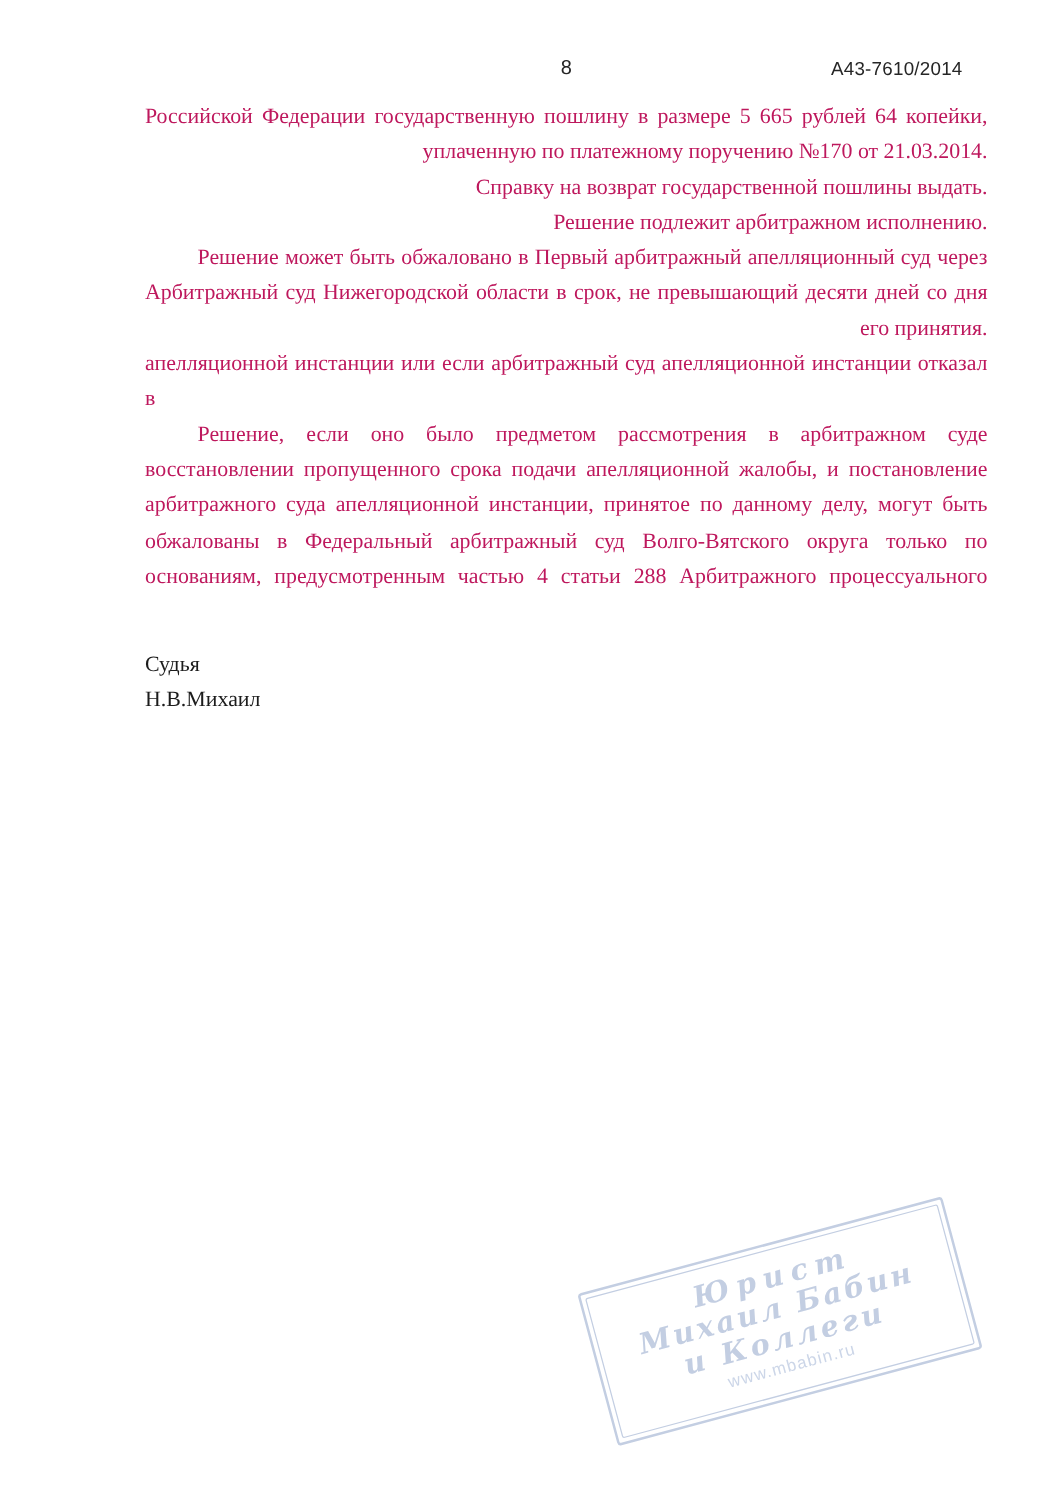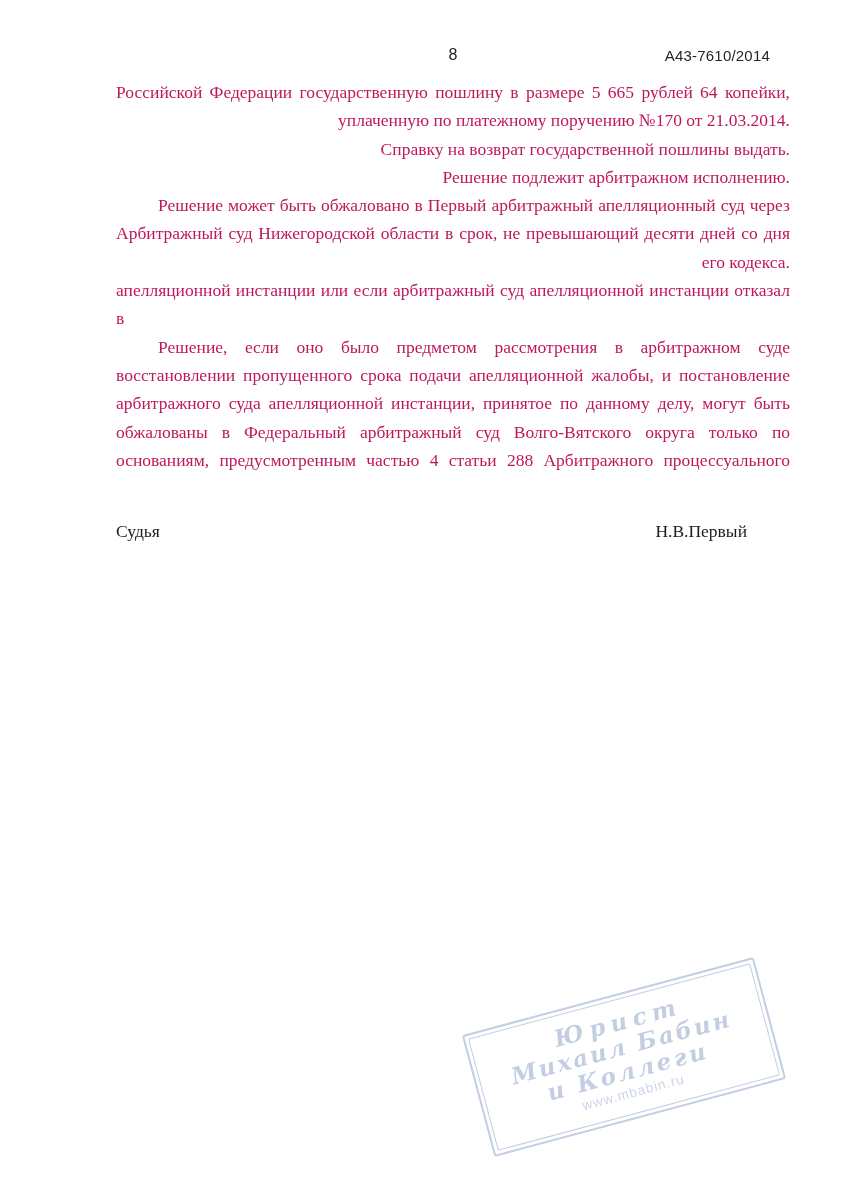--- a/index.html
+++ b/index.html
@@ -65,20 +65,21 @@
   .signature {
     position: absolute;
     top: 517px;
     left: 116px;
     width: 674px;
     display: flex;
     justify-content: space-between;
     font-size: 17.5px;
     line-height: 28.3px;
     color: #1c1c1c;
+    flex-direction: column;
   }
   .sig-name { padding-right: 43px; }
 
   
   .stamp {
     position: absolute;
     left: 473px;
     top: 994px;
     width: 302px;
     height: 126px;
@@ -143,32 +144,32 @@
     <div class="case-num">А43-7610/2014</div>
   </div>
 
   <div class="body-text">
     <div class="ln j">Российской Федерации государственную пошлину в размере 5 665 рублей 64 копейки,</div>
     <div class="ln">уплаченную по платежному поручению №170 от 21.03.2014.</div>
     <div class="ln ind">Справку на возврат государственной пошлины выдать.</div>
     <div class="ln ind">Решение подлежит арбитражном исполнению.</div>
     <div class="ln ind j">Решение может быть обжаловано в Первый арбитражный апелляционный суд через</div>
     <div class="ln j">Арбитражный суд Нижегородской области в срок, не превышающий десяти дней со дня</div>
-    <div class="ln">его кодекса.</div>
+    <div class="ln">его принятия.</div>
     <div class="ln j">апелляционной инстанции или если арбитражный суд апелляционной инстанции отказал в</div>
     <div class="ln ind j">Решение, если оно было предметом рассмотрения в арбитражном суде</div>
     <div class="ln j">восстановлении пропущенного срока подачи апелляционной жалобы, и постановление</div>
     <div class="ln j">арбитражного суда апелляционной инстанции, принятое по данному делу, могут быть</div>
     <div class="ln j">обжалованы в Федеральный арбитражный суд Волго-Вятского округа только по</div>
     <div class="ln j">основаниям, предусмотренным частью 4 статьи 288 Арбитражного процессуального</div>
   </div>
 
   <div class="signature">
     <span>Судья</span>
-    <span class="sig-name">Н.В.Первый</span>
+    <span class="sig-name">Н.В.Михаил</span>
   </div>
 
   <div class="stamp">
     <div class="stamp-inner">
       <div class="stamp-line1">Юрист</div>
       <div class="stamp-line2">Михаил Бабин</div>
       <div class="stamp-line3">и Коллеги</div>
       <div class="stamp-url">www.mbabin.ru</div>
     </div>
   </div>

